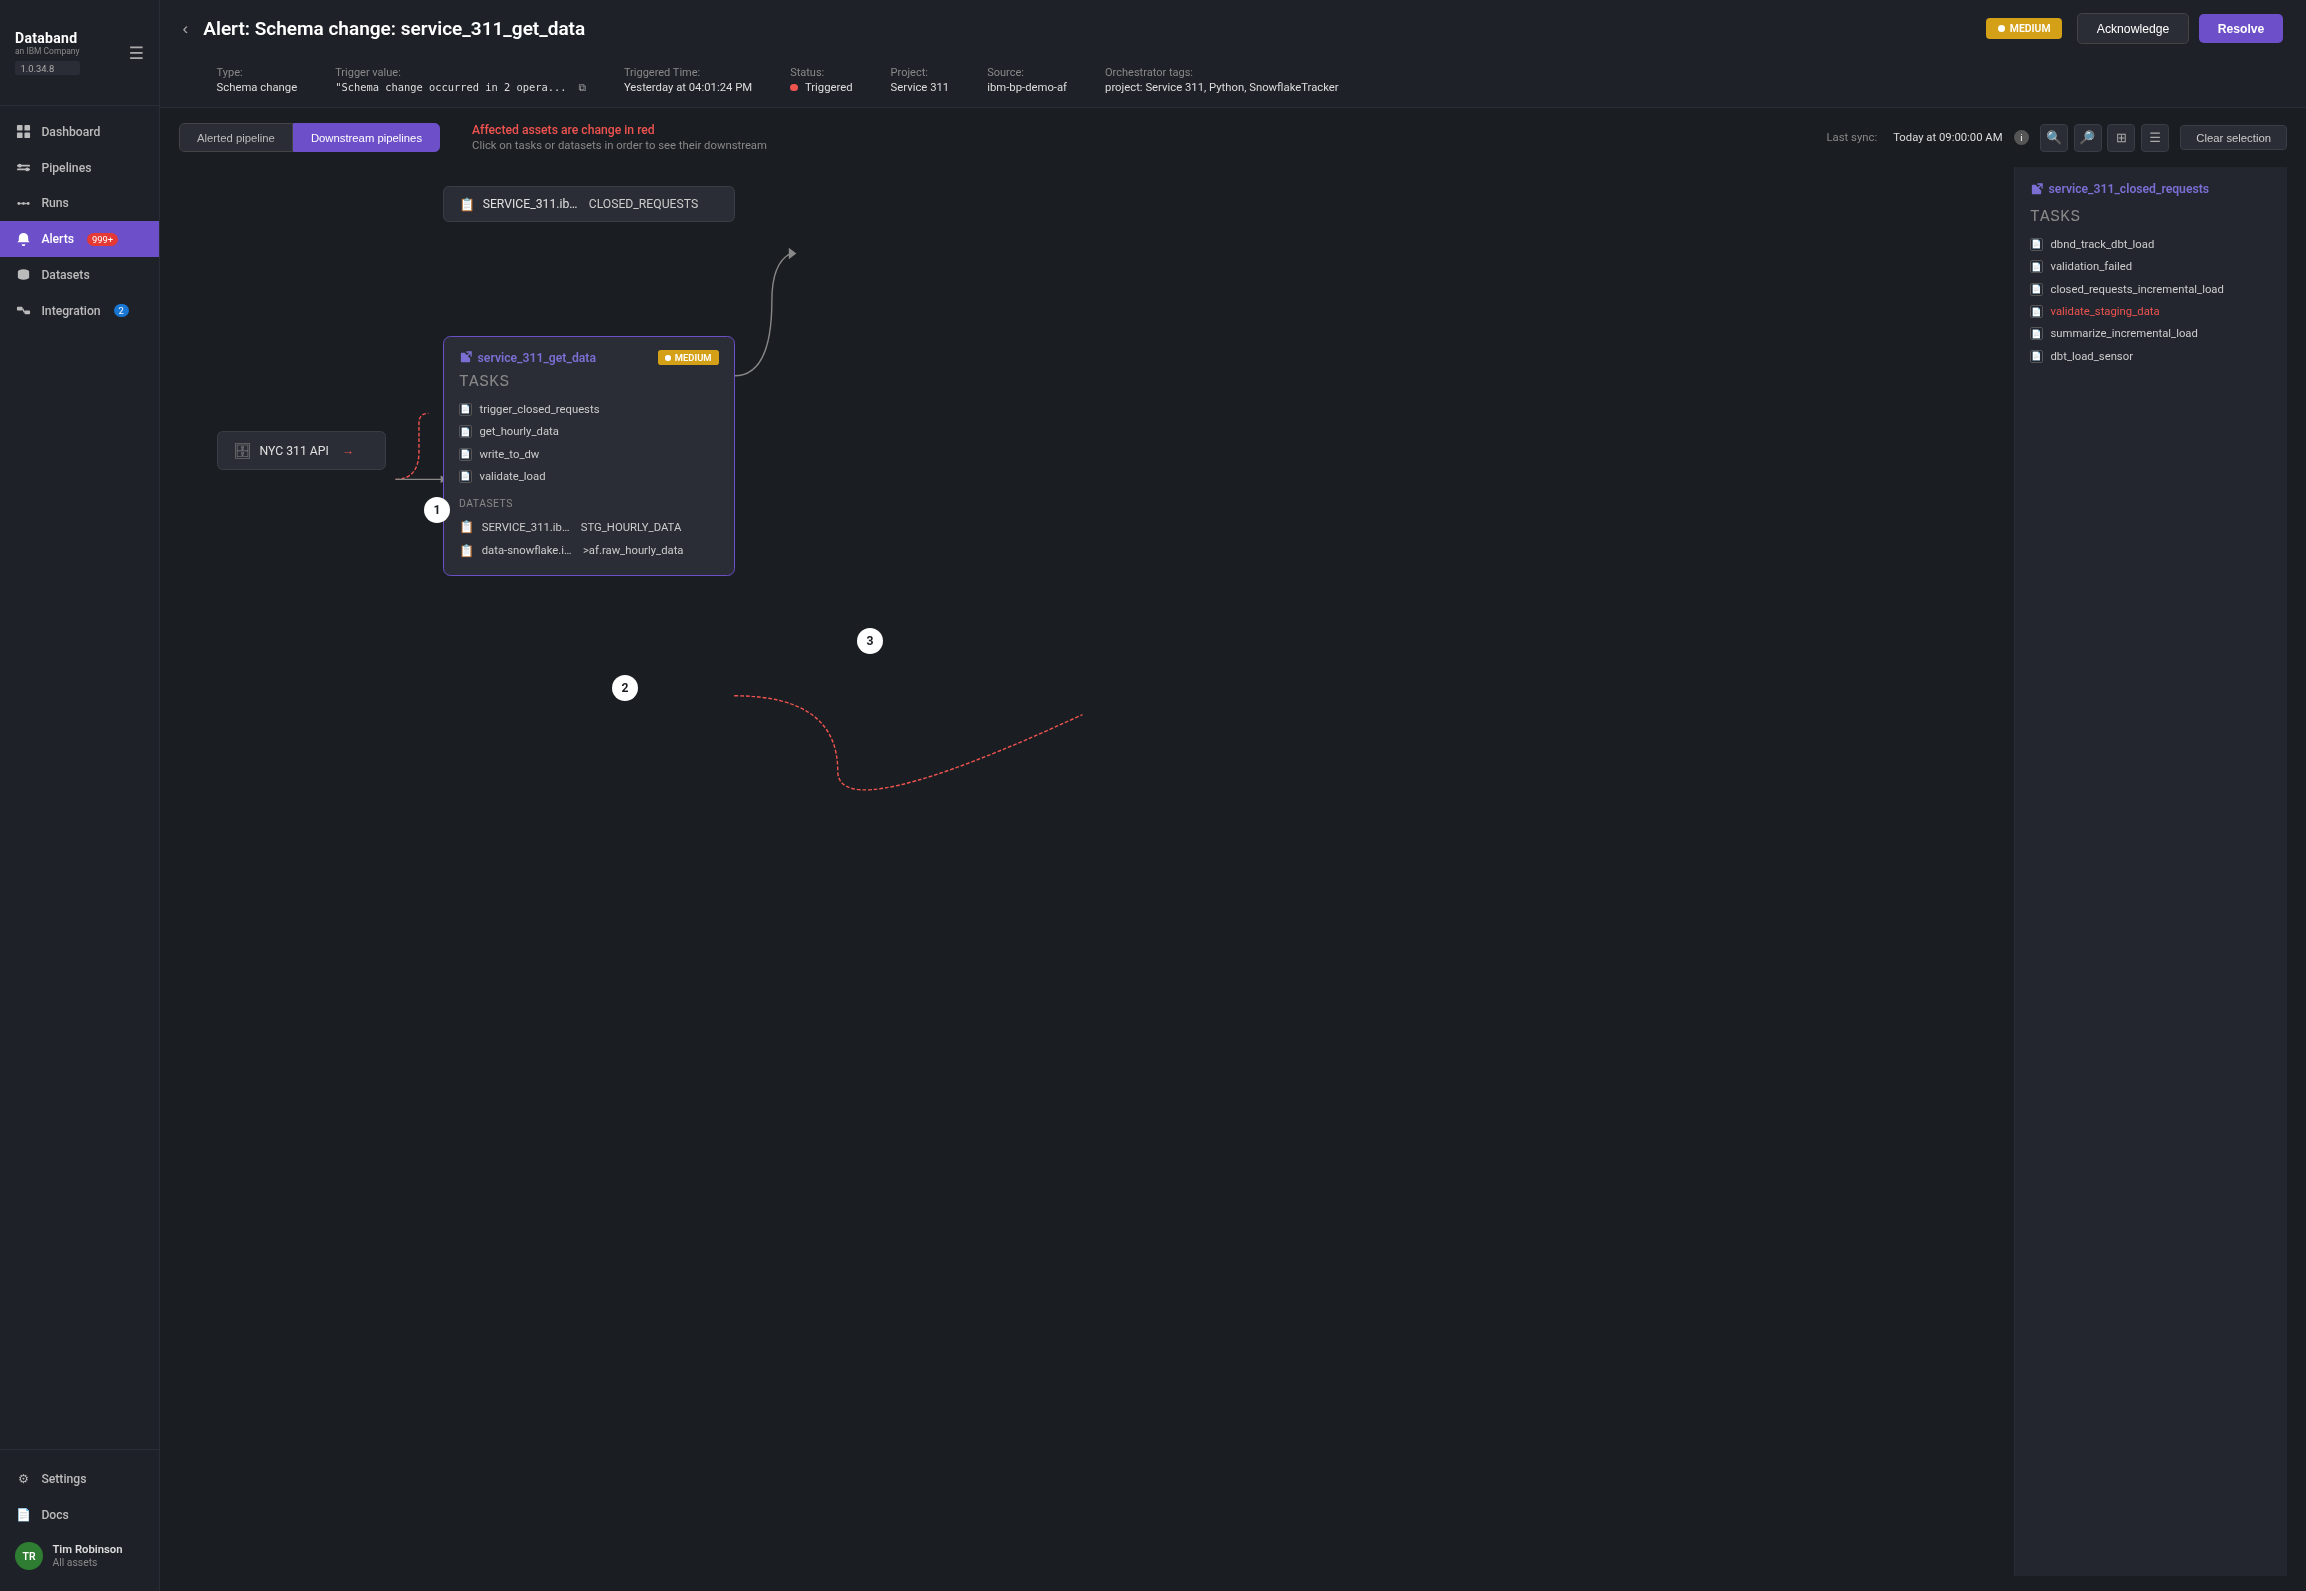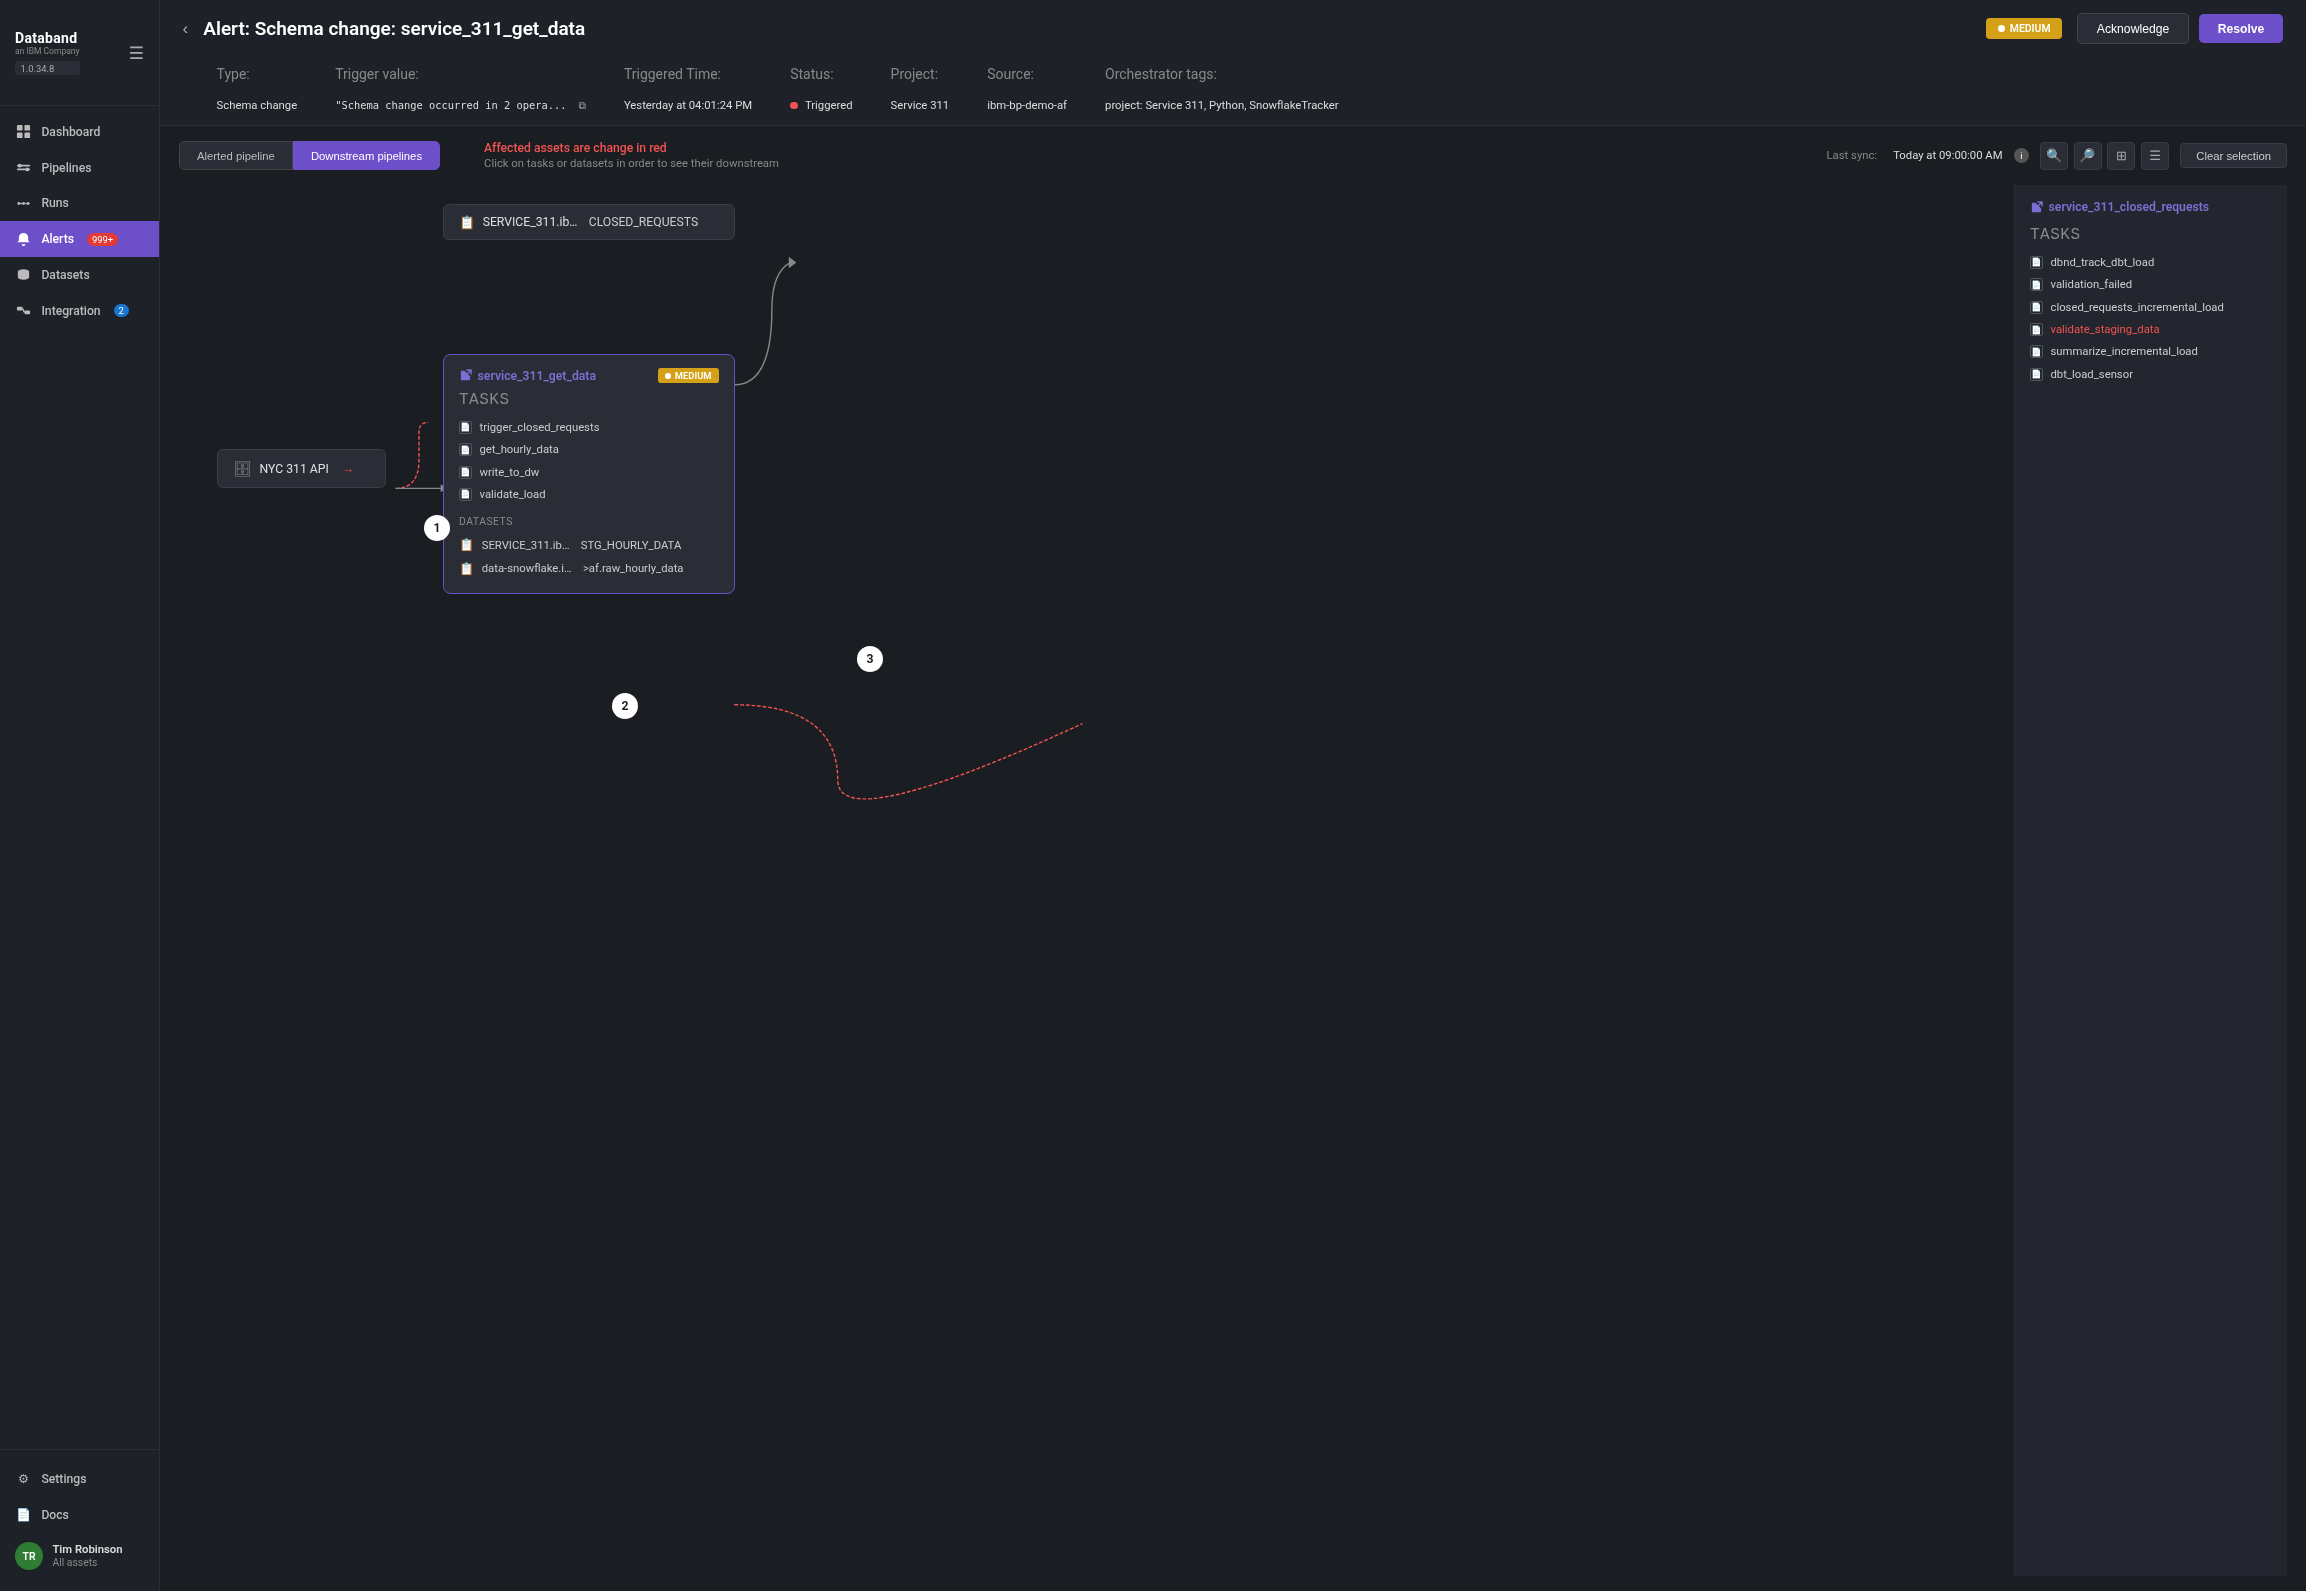--- a/index.html
+++ b/index.html
@@ -235,23 +235,23 @@
 
     
     .meta-row {
       display: flex;
       align-items: flex-start;
       padding: 9.4px 0 13px 34px;
       gap: 38px;
     }
 
     .meta-item .meta-label {
-      font-size: 14px;
+      font-size: 11px;
       color: #888;
-      margin-bottom: 17px;
+      margin-bottom: 2px;
     }
 
     .meta-item .meta-value {
       font-size: 11.3px;
       color: #ddd;
     }
 
     .meta-item .meta-value.mono {
       font-family: monospace;
       font-size: 10.4px;
@@ -743,21 +743,21 @@
         <div class="meta-label">Orchestrator tags:</div>
         <div class="meta-value">project: Service 311, Python, SnowflakeTracker</div>
       </div>
     </div>
 
   </div>
 
   <div class="content">
 
     <div class="lineage-controls">
-      <div style="display:flex; align-items:center; gap:25px;">
+      <div style="display:flex; align-items:center; gap:13px;">
         <div class="toggle-group">
           <button class="toggle-btn">Alerted pipeline</button>
           <button class="toggle-btn active">Downstream pipelines</button>
         </div>
         <div class="affected-notice">
           <div class="affected-title">Affected assets are change in red</div>
           <div class="affected-sub">Click on tasks or datasets in order to see their downstream</div>
         </div>
       </div>
       <div class="toolbar-right">

